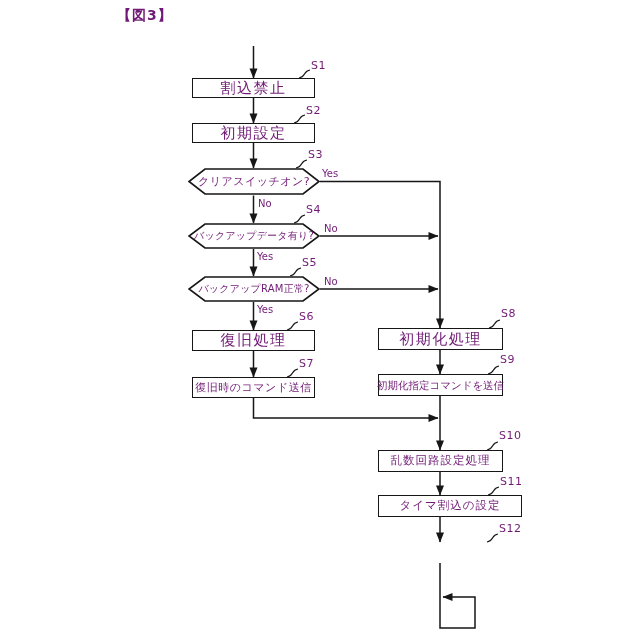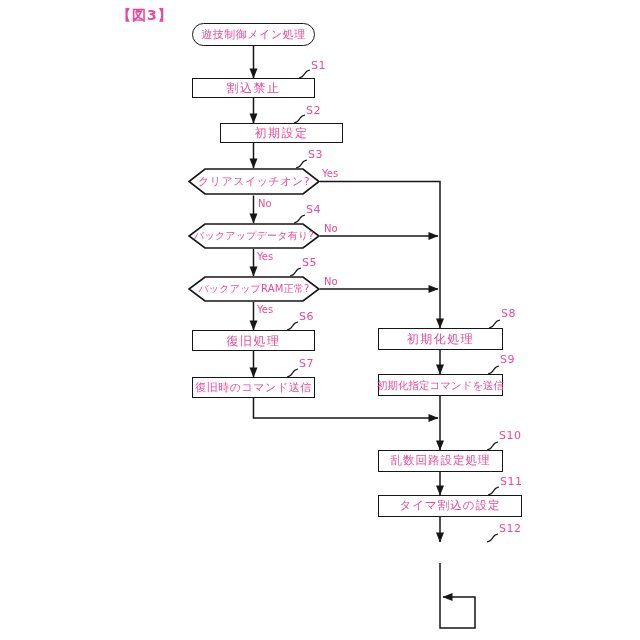--- a/index.html
+++ b/index.html
@@ -1,35 +1,35 @@
 <!DOCTYPE html>
 <html><head>
 <meta charset="utf-8">
 <style>
   html,body{margin:0;padding:0;background:#f2f2f2;}
   .stage{
     position:relative;width:640px;height:640px;background:#ffffff;
-    font-family:"DejaVu Sans",sans-serif;color:#ec4899;overflow:hidden;
+    font-family:"DejaVu Sans",sans-serif;color:#701a75;overflow:hidden;
   }
   .fig-title{
     position:absolute;left:117px;top:7px;font-size:14px;font-weight:600;
     letter-spacing:1px;
   }
   .wires{position:absolute;left:0;top:0;width:640px;height:640px;}
   .node{
     position:absolute;display:flex;align-items:center;justify-content:center;
     border:1.6px solid #161616;background:#fff;box-sizing:border-box;
     text-align:center;
   }
   .node span{display:block;line-height:1;white-space:nowrap;}
   .terminal{border-radius:12px;}
   .hex{border:none;background:transparent;}
   .hex .hexshape{position:absolute;left:0;top:0;width:100%;height:100%;}
   .hex span{position:relative;}
-  .fs12{font-size:12px;letter-spacing:1.5px;}
+  .fs12{font-size:15px;letter-spacing:1.5px;}
   .fs11{font-size:11px;letter-spacing:0.5px;}
   .fs11w{font-size:11.5px;letter-spacing:1px;}
   .fs10{font-size:10px;letter-spacing:0.2px;}
   .fs105{font-size:10.5px;letter-spacing:0;}
   .step{
     position:absolute;font-size:11px;font-weight:500;letter-spacing:0.5px;
     line-height:1;
   }
   .edge-label{
     position:absolute;font-size:10px;font-weight:500;line-height:1;
@@ -75,29 +75,26 @@
       <path d="M287,330 C294,329 291,323 298,322"></path>
       <path d="M287,377 C294,376 291,370 298,369"></path>
       <path d="M489,328 C496,327 493,321 500,320"></path>
       <path d="M488,374 C495,373 492,367 499,366"></path>
       <path d="M487,450 C494,449 491,443 498,442"></path>
       <path d="M488,495 C495,494 492,488 499,487"></path>
       <path d="M487,542 C494,541 491,535 498,534"></path>
     </g>
   </svg>
 
-  <div class="node terminal" style="left:192px;top:23px;width:123px;height:23px;">
-    <span class="fs11">遊技制御メイン処理</span>
-  </div>
 
   <div class="node" style="left:192px;top:78px;width:123px;height:20px;">
     <span class="fs12">割込禁止</span>
   </div>
 
-  <div class="node" style="left:192px;top:123px;width:123px;height:20px;margin-left:28px;">
+  <div class="node" style="left:192px;top:123px;width:123px;height:20px;">
     <span class="fs12">初期設定</span>
   </div>
 
   <div class="node hex" style="left:188px;top:223px;width:132px;height:26px;">
     <svg class="hexshape" viewBox="0 0 132 26">
       <polygon points="17,1 115,1 131,13 115,25 17,25 1,13" fill="#fff" stroke="#161616" stroke-width="1.7"></polygon>
     </svg>
     <span class="fs10">バックアップデータ有り?</span>
   </div>
 

